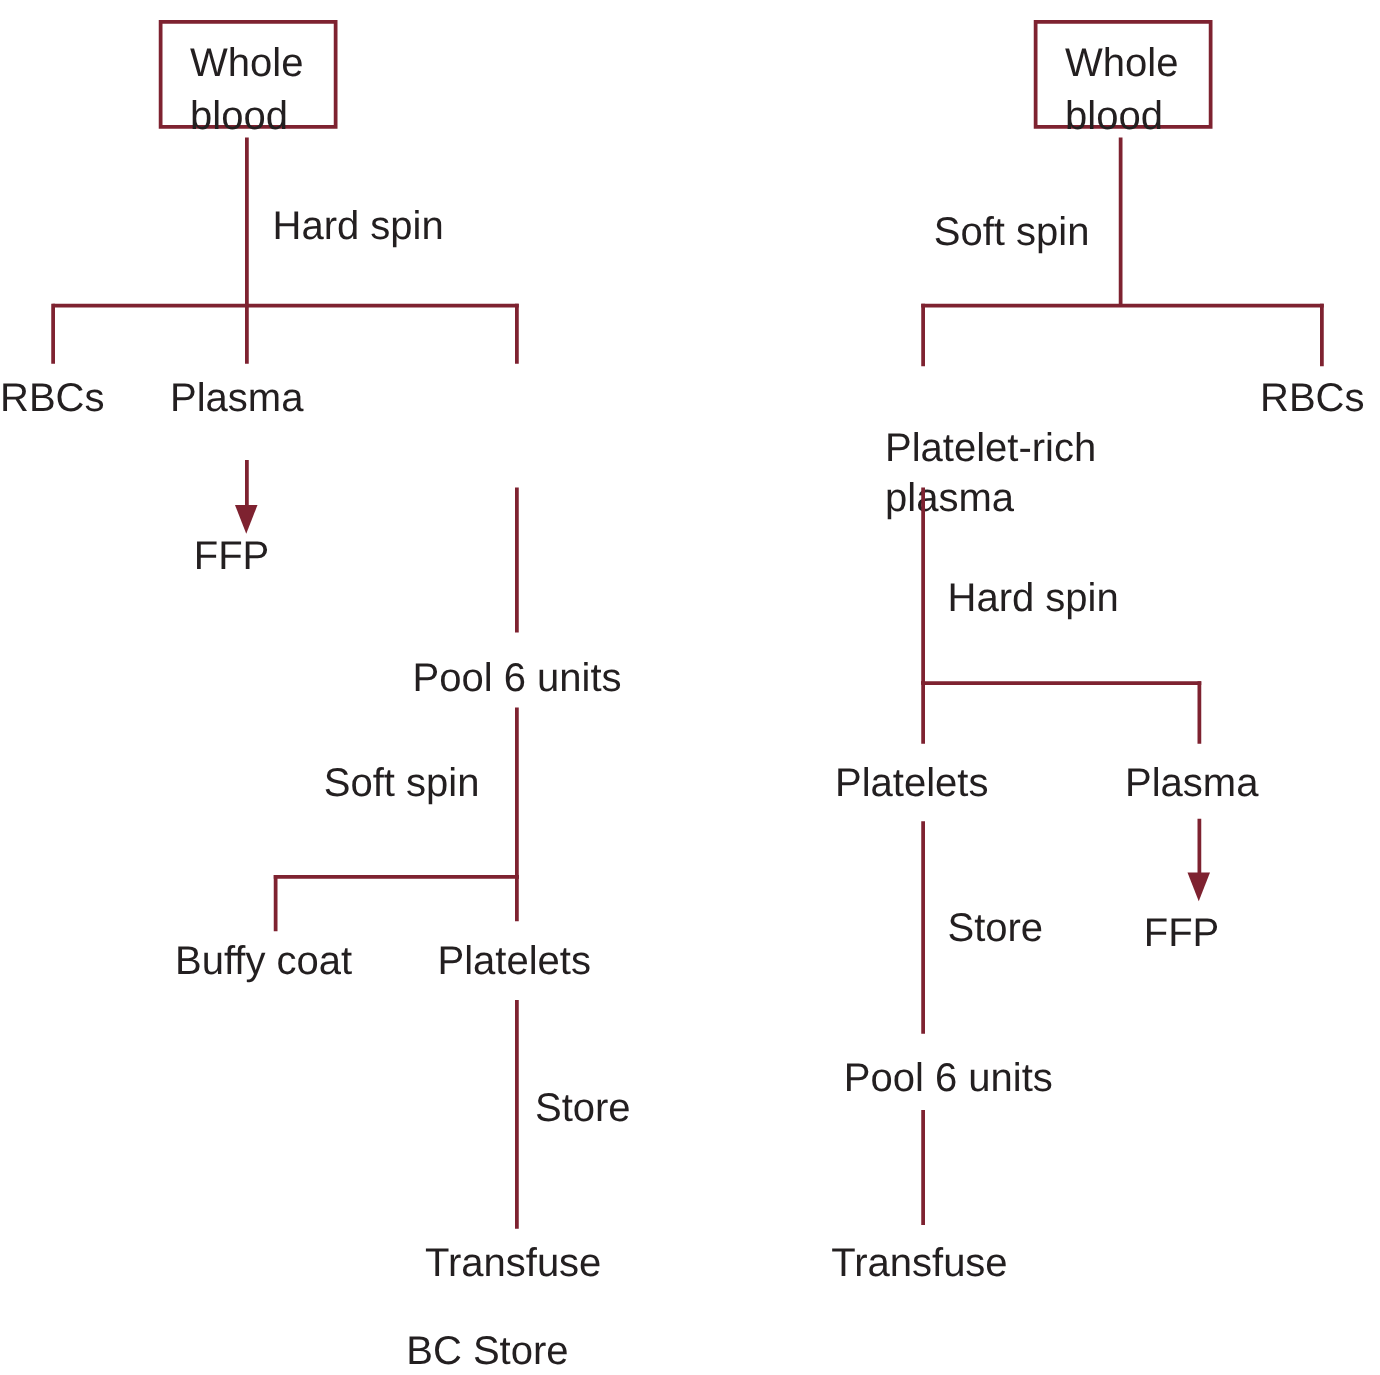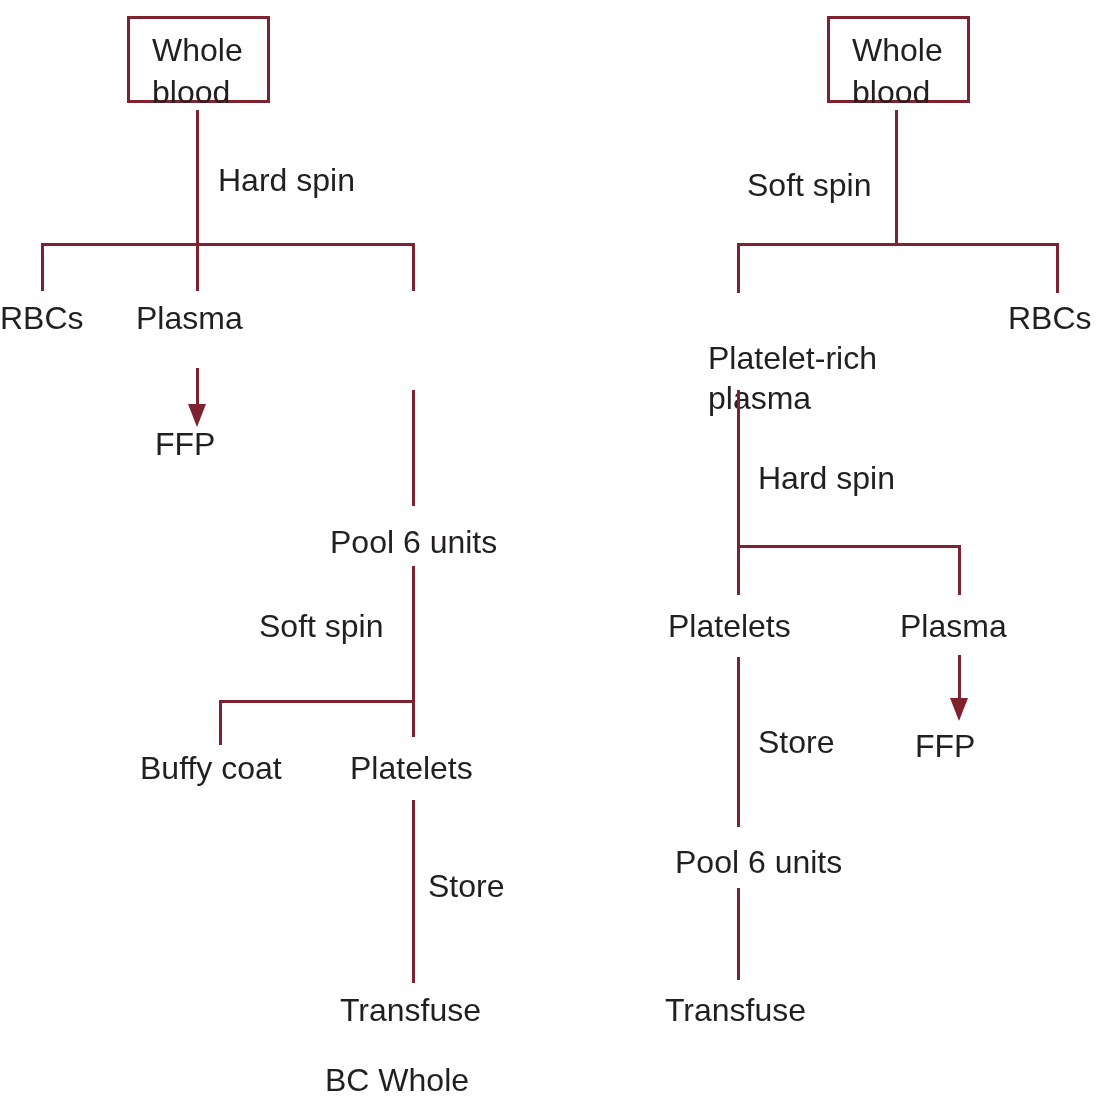--- a/index.html
+++ b/index.html
@@ -72,21 +72,21 @@
 
   <div class="hline" style="left:219px;top:700px;width:196px;"></div>
   <div class="vline" style="left:219px;top:700px;height:45px;"></div>
   <div class="vline" style="left:412px;top:700px;height:37px;"></div>
   <div class="lbl center" style="left:140px;top:748px;width:158px;">Buffy coat</div>
   <div class="lbl center" style="left:350px;top:748px;width:142px;">Platelets</div>
 
   <div class="vline" style="left:412px;top:800px;height:183px;"></div>
   <div class="lbl" style="left:428px;top:866px;">Store</div>
   <div class="lbl center" style="left:340px;top:990px;width:150px;">Transfuse</div>
-  <div class="lbl center" style="left:325px;top:1060px;width:180px;">BC Whole</div>
+  <div class="lbl center" style="left:325px;top:1060px;width:180px;">BC Store</div>
 
   <div class="node-box" style="left:827px;top:5px;">
     <span class="lbl">Whole
 blood</span>
   </div>
 
   <div class="vline" style="left:895px;top:110px;height:135px;"></div>
   <div class="lbl" style="left:747px;top:165px;width:150px;">Soft spin</div>
   <div class="hline" style="left:737px;top:243px;width:322px;"></div>
   <div class="vline" style="left:737px;top:243px;height:50px;"></div>

